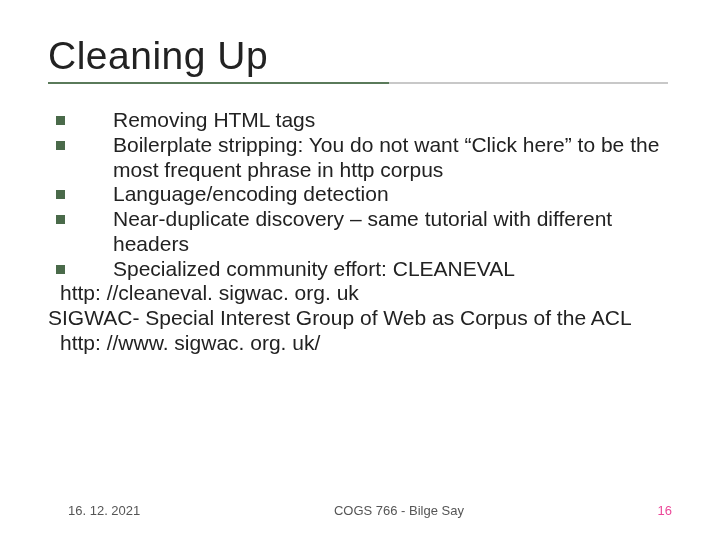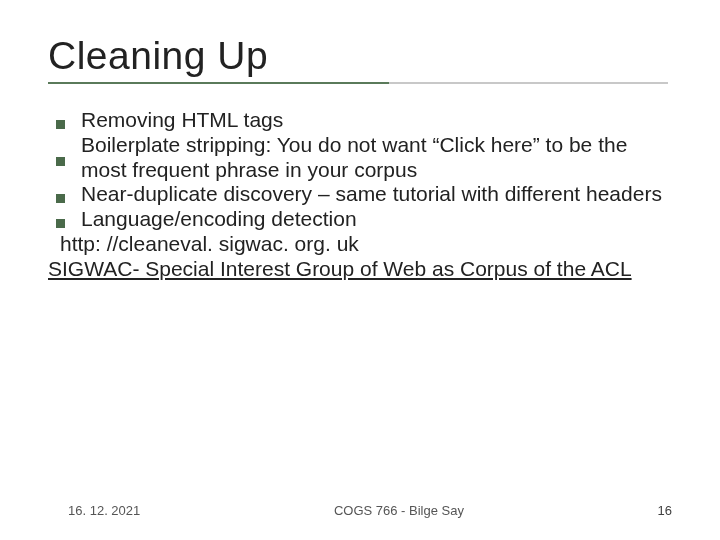--- a/index.html
+++ b/index.html
@@ -23,91 +23,96 @@
     background: linear-gradient(to right, #5a7a5a 0%, #5a7a5a 55%, #c8c8c8 55%, #c8c8c8 100%);
     margin-bottom: 24px;
   }
   .body {
     font-size: 21px;
     line-height: 1.18;
     color: #222;
   }
   .bullet-row {
     display: flex;
-    align-items: center;
+    align-items: flex-start;
     margin-left: 8px;
+    gap: 32px;
   }
   .bullet {
     width: 9px;
     height: 9px;
     background: #4a6a4a;
     flex: 0 0 9px;
     margin-top: 8px;
     margin-right: 16px;
   }
   .bullet-text {
     flex: 1;
   }
   .plain-line {
     margin-left: 12px;
   }
   .indent-wrap {
     margin-left: 33px;
-    text-decoration: underline;
   }
   .footer {
     position: absolute;
     bottom: 22px;
     left: 0;
     width: 720px;
     padding: 0 48px 0 68px;
     display: flex;
     justify-content: space-between;
     align-items: center;
     font-size: 13px;
     color: #555;
   }
   .footer .center { text-align: center; flex: 1; }
   .footer .left { flex: 0 0 auto; }
-  .footer .right { flex: 0 0 auto; color: #404040; }
+  .footer .right { flex: 0 0 auto; color: #ec4899; }
 </style>
 </head>
 <body>
 
 <div class="slide">
   <div class="title">Cleaning Up</div>
   <div class="title-underline"></div>
 
   <div class="body">
 
     <div class="bullet-row">
       <div class="bullet"></div>
       <div class="bullet-text">Removing HTML tags</div>
     </div>
 
     <div class="bullet-row">
       <div class="bullet"></div>
-      <div class="bullet-text">Boilerplate stripping: You do not want “Click here” to be the most frequent phrase in your corpus</div>
+      <div class="bullet-text">Boilerplate stripping: You do not want “Click here” to be the most frequent phrase in http corpus</div>
+    </div>
+
+    <div class="bullet-row">
+      <div class="bullet"></div>
+      <div class="bullet-text">Language/encoding detection</div>
     </div>
 
     <div class="bullet-row">
       <div class="bullet"></div>
       <div class="bullet-text">Near-duplicate discovery – same tutorial with different headers</div>
     </div>
 
     <div class="bullet-row">
       <div class="bullet"></div>
-      <div class="bullet-text">Language/encoding detection</div>
+      <div class="bullet-text">Specialized community effort: CLEANEVAL</div>
     </div>
-
 
     <div class="plain-line">http: //cleaneval. sigwac. org. uk</div>
     <div class="plain-line indent-wrap" style="margin-left:0; text-indent:0;">
       <span style="display:block; padding-left:33px; text-indent:-33px;">SIGWAC- Special Interest Group of Web as Corpus of the ACL</span>
     </div>
+    <div class="plain-line">http: //www. sigwac. org. uk/</div>
 
   </div>
 
   <div class="footer">
     <div class="left">16. 12. 2021</div>
     <div class="center">COGS 766 - Bilge Say</div>
     <div class="right">16</div>
   </div>
 </div>
 

